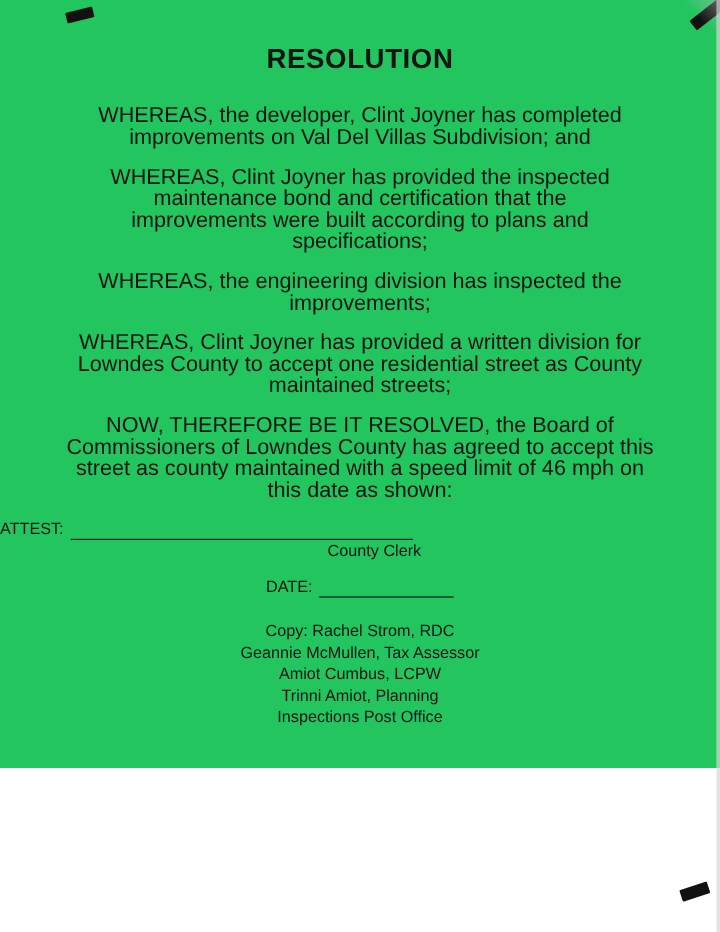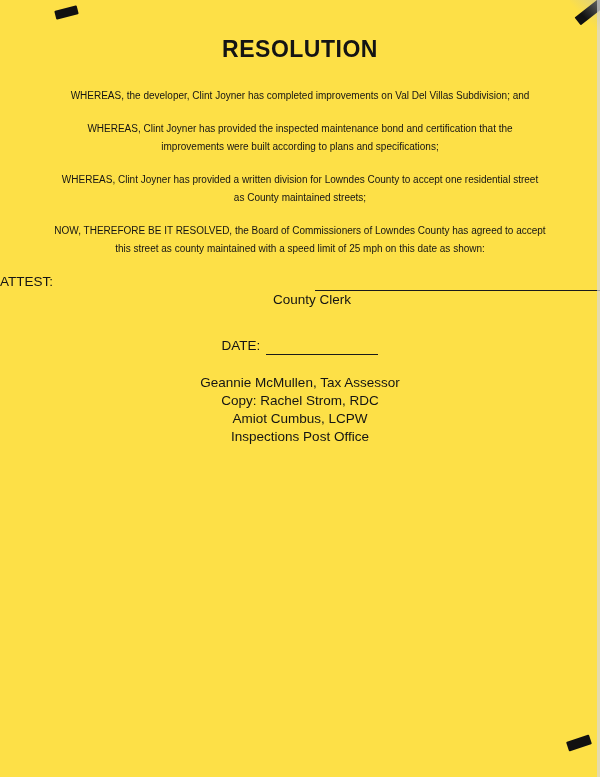--- a/index.html
+++ b/index.html
@@ -11,48 +11,48 @@
     height: 777px;
     background: #ffffff;
     font-family: "Liberation Sans", sans-serif;
     color: #141414;
     position: relative;
     overflow: hidden;
   }
   .page {
     position: relative;
     width: 600px;
-    height: 777px;
-    background: #fde047;
+    height: 640px;
+    background: #22c55e;
   }
   .content {
     padding-top: 36px;
   }
   .doc-title {
     text-align: center;
     font-size: 23px;
     font-weight: bold;
     letter-spacing: 0.5px;
     margin: 0 0 24px 0;
   }
   p.para {
     margin: 0 auto 15px auto;
     text-align: center;
-    font-size: 10px;
+    font-size: 18px;
     line-height: 18px;
   }
   .w480 { width: 480px; }
   .w455 { width: 455px; }
   .wauto { width: 520px; }
   .w485 { width: 485px; }
   .w492 { width: 492px; }
 
   .attest-row {
     display: flex;
-    justify-content: space-between;
+    justify-content: flex-start;
     align-items: flex-end;
     margin-top: 13px;
     font-size: 13.5px;
     line-height: 18px;
   }
   .sig-line {
     display: inline-block;
     width: 285px;
     height: 14px;
     border-bottom: 1.5px solid #1a1a1a;
@@ -62,21 +62,21 @@
     text-align: center;
     font-size: 13.5px;
     line-height: 18px;
     position: relative;
     left: 12px;
   }
   .date-row {
     display: flex;
     justify-content: center;
     align-items: flex-end;
-    margin-top: 28px;
+    margin-top: 12px;
     font-size: 13.5px;
     line-height: 18px;
   }
   .date-line {
     display: inline-block;
     width: 112px;
     height: 14px;
     border-bottom: 1.5px solid #1a1a1a;
     margin-left: 6px;
   }
@@ -150,38 +150,40 @@
   <div class="edge-shade-top-right"></div>
 
   <div class="content">
 
     <h1 class="doc-title">RESOLUTION</h1>
 
     <p class="para w480">WHEREAS, the developer, Clint Joyner has completed improvements on Val Del Villas Subdivision; and</p>
 
     <p class="para w455">WHEREAS, Clint Joyner has provided the inspected maintenance bond and certification that the improvements were built according to plans and specifications;</p>
 
+    <p class="para wauto">WHEREAS, the engineering division has inspected the improvements;</p>
 
     <p class="para w485">WHEREAS, Clint Joyner has provided a written division for Lowndes County to accept one residential street as County maintained streets;</p>
 
-    <p class="para w492">NOW, THEREFORE BE IT RESOLVED, the Board of Commissioners of Lowndes County has agreed to accept this street as county maintained with a speed limit of 25 mph on this date as shown:</p>
+    <p class="para w492">NOW, THEREFORE BE IT RESOLVED, the Board of Commissioners of Lowndes County has agreed to accept this street as county maintained with a speed limit of 46 mph on this date as shown:</p>
 
     <div class="attest-row">
       <span>ATTEST:</span>
       <span class="sig-line"></span>
     </div>
 
     <div class="county-clerk">County Clerk</div>
 
     <div class="date-row">
       <span>DATE:</span>
       <span class="date-line"></span>
     </div>
 
     <div class="copy-block">
+      <span class="copy-line">Copy: Rachel Strom, RDC</span>
       <span class="copy-line">Geannie McMullen, Tax Assessor</span>
-      <span class="copy-line">Copy: Rachel Strom, RDC</span>
       <span class="copy-line">Amiot Cumbus, LCPW</span>
+      <span class="copy-line">Trinni Amiot, Planning</span>
       <span class="copy-line">Inspections Post Office</span>
     </div>
 
   </div>
 </div>
 
 </body></html>

